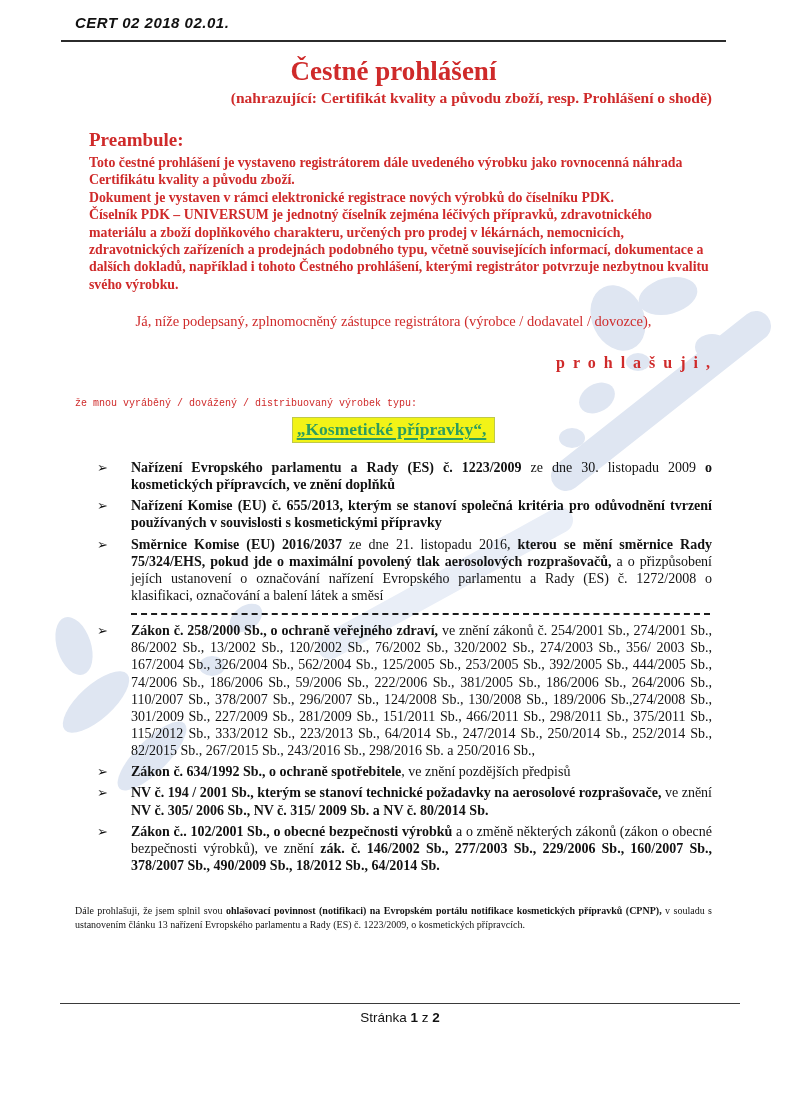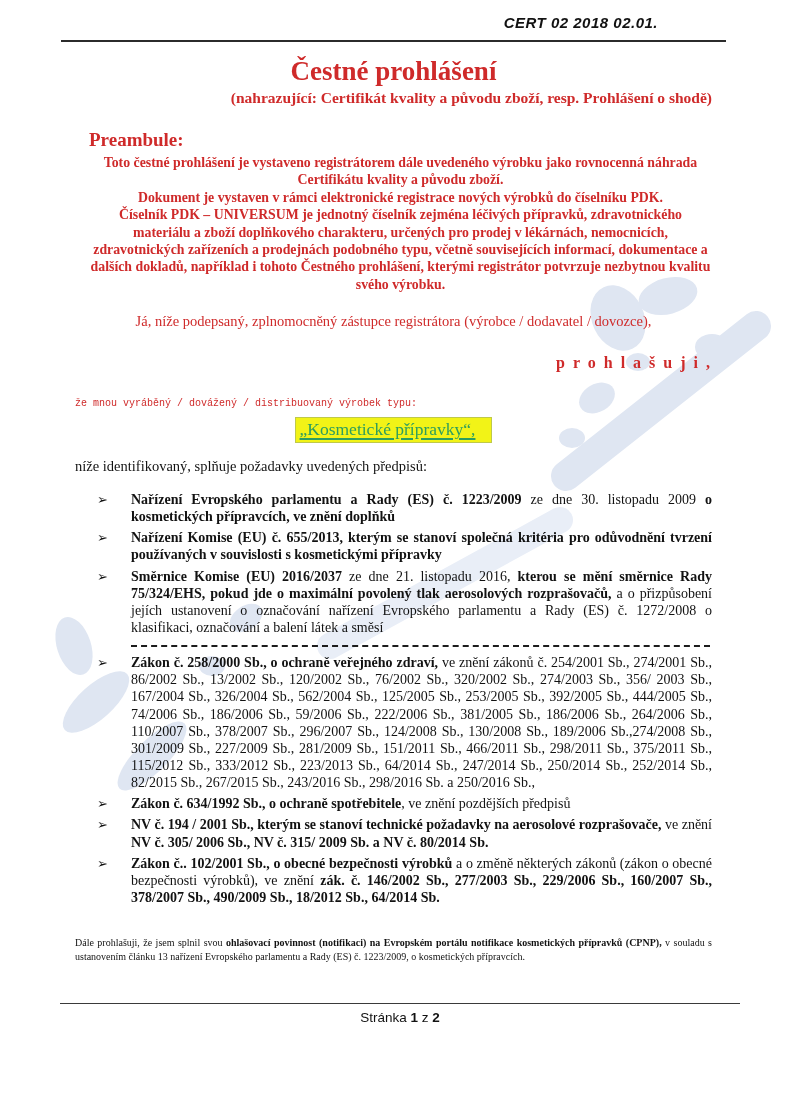--- a/index.html
+++ b/index.html
@@ -3,43 +3,43 @@
 <meta charset="utf-8">
 <style>
   html,body{margin:0;padding:0;}
   body{
     width:800px;height:1100px;background:#ffffff;position:relative;overflow:hidden;
     font-family:"Liberation Serif", serif;color:#121212;
   }
   .watermark{position:absolute;inset:0;z-index:0;pointer-events:none;}
   .page{position:relative;z-index:1;padding:14px 88px 0 75px;}
 
-  .doc-header{display:flex;justify-content:flex-end;}
+  .doc-header{display:flex;}
   .doc-code{
     font-family:"Liberation Sans", sans-serif;font-style:italic;font-weight:bold;
     font-size:15px;letter-spacing:.5px;padding-right:54px;
   }
   .head-rule{border:none;border-top:2px solid #2b2b2b;margin:9px -14px 0 -14px;}
 
   .title{color:var(--red);font-weight:bold;font-size:27px;text-align:center;margin:14px 0 2px 0;}
   .subtitle{color:var(--red);font-weight:bold;font-size:15.5px;text-align:right;margin:0;}
 
   .preambule{margin:22px 0 0 14px;}
   .pre-head{color:var(--red);font-weight:bold;font-size:19px;margin:0 0 3px 0;}
-  .pre-body p{color:var(--red);font-weight:bold;font-size:13.8px;line-height:1.26;margin:0;text-align:center;}
+  .pre-body p{color:var(--red);font-weight:bold;font-size:13.8px;line-height:1.26;margin:0;}
 
   .decl-intro{color:var(--red);font-size:14.5px;text-align:center;margin:20px 0 0 0;}
   .decl-verb{color:var(--red);font-weight:bold;font-size:16px;text-align:right;letter-spacing:2px;margin:24px 0 0 0;}
   .decl-product-intro{color:var(--red);font-size:10px;margin:26px 0 0 0;font-family:Liberation Mono, monospace;}
   .product-line{text-align:center;margin:8px 0 0 0;}
   .product{
     display:inline-block;background:var(--hl);color:var(--green);
-    font-weight:normal;font-size:17.5px;
+    font-weight:bold;font-size:17.5px;
     text-decoration:underline;text-decoration-thickness:2px;text-underline-offset:3px;
-    padding:1px 16px 2px 4px;border:1px solid #bfc94a;
+    padding:1px 8px 2px 4px;border:1px solid #bfc94a;
   }
   .compliance-intro{font-size:14.5px;margin:15px 0 0 0;}
 
   .bullets{margin:16px 0 0 22px;}
   .bullet{display:flex;margin:4px 0 0 0;}
   .marker{width:34px;flex:0 0 34px;font-size:13px;padding-top:1px;font-family:"DejaVu Sans", sans-serif;}
   .btext{margin:0;font-size:14px;line-height:1.225;text-align:justify;}
   .b{font-weight:bold;}
   .dash-sep{border-top:2px dashed #1c1c1c;margin:9px 2px 7px 34px;}
 
@@ -90,21 +90,20 @@
         <p>Číselník PDK – UNIVERSUM je jednotný číselník zejména léčivých přípravků, zdravotnického materiálu a zboží doplňkového charakteru, určených pro prodej v lékárnách, nemocnicích, zdravotnických zařízeních a prodejnách podobného typu, včetně souvisejících informací, dokumentace a dalších dokladů, například i tohoto Čestného prohlášení, kterými registrátor potvrzuje nezbytnou kvalitu svého výrobku.</p>
       </div>
   </div>
 
   <p class="decl-intro">Já, níže podepsaný, zplnomocněný zástupce registrátora (výrobce / dodavatel / dovozce),</p>
   <p class="decl-verb">p r o h l a š u j i ,</p>
   <p class="decl-product-intro">že mnou vyráběný / dovážený  / distribuovaný výrobek typu:</p>
   <p class="product-line">
     <span class="product">„Kosmetické přípravky“,</span>
   </p>
-  <p class="compliance-intro">níže identifikovaný, splňuje požadavky uvedených předpisů:</p>
 
   <div class="bullets">
       <div class="bullet">
         <span class="marker">➢</span>
         <p class="btext"><span class="b">Nařízení Evropského parlamentu a Rady (ES) č. 1223/2009</span><span> ze dne 30. listopadu 2009 </span><span class="b">o kosmetických přípravcích, ve znění doplňků</span></p>
       </div>
       <div class="bullet">
         <span class="marker">➢</span>
         <p class="btext"><span class="b">Nařízení Komise (EU) č. 655/2013, kterým se stanoví společná kritéria pro odůvodnění tvrzení používaných v souvislosti s kosmetickými přípravky</span></p>
       </div>

